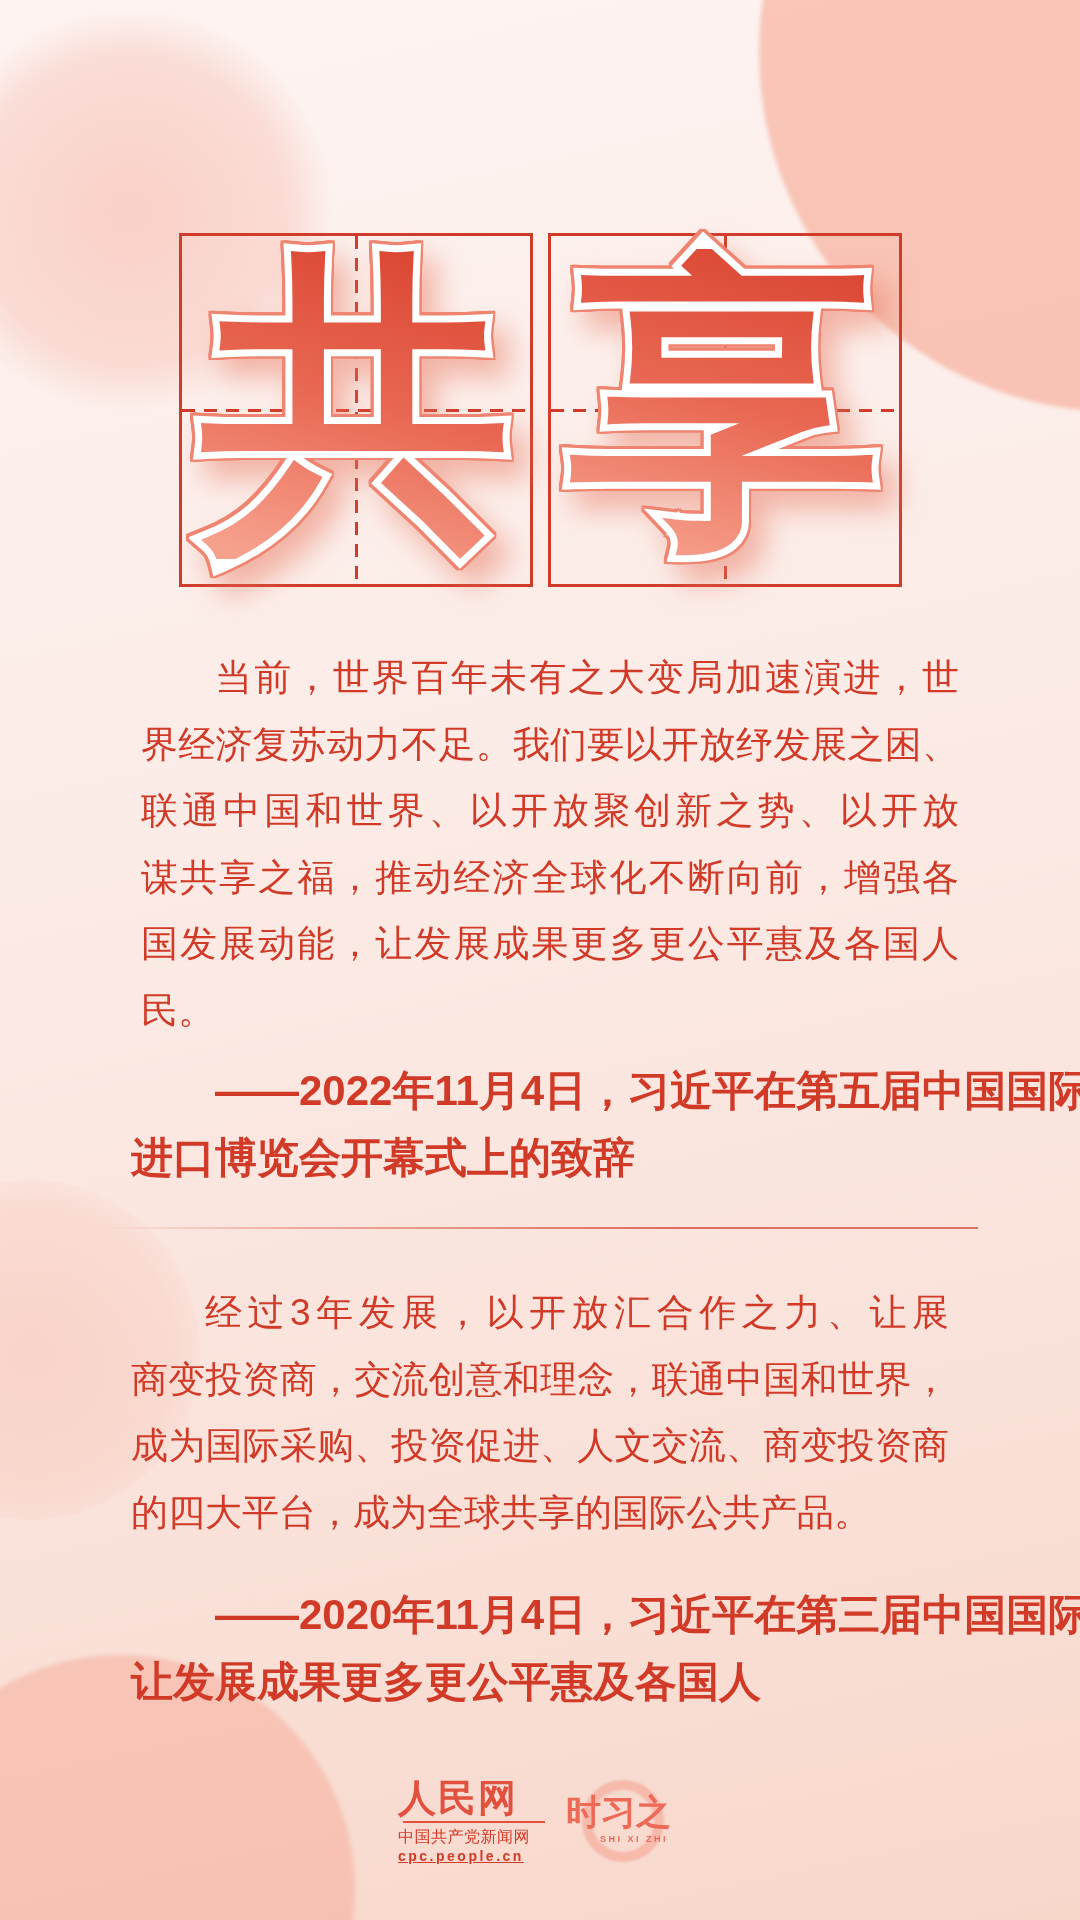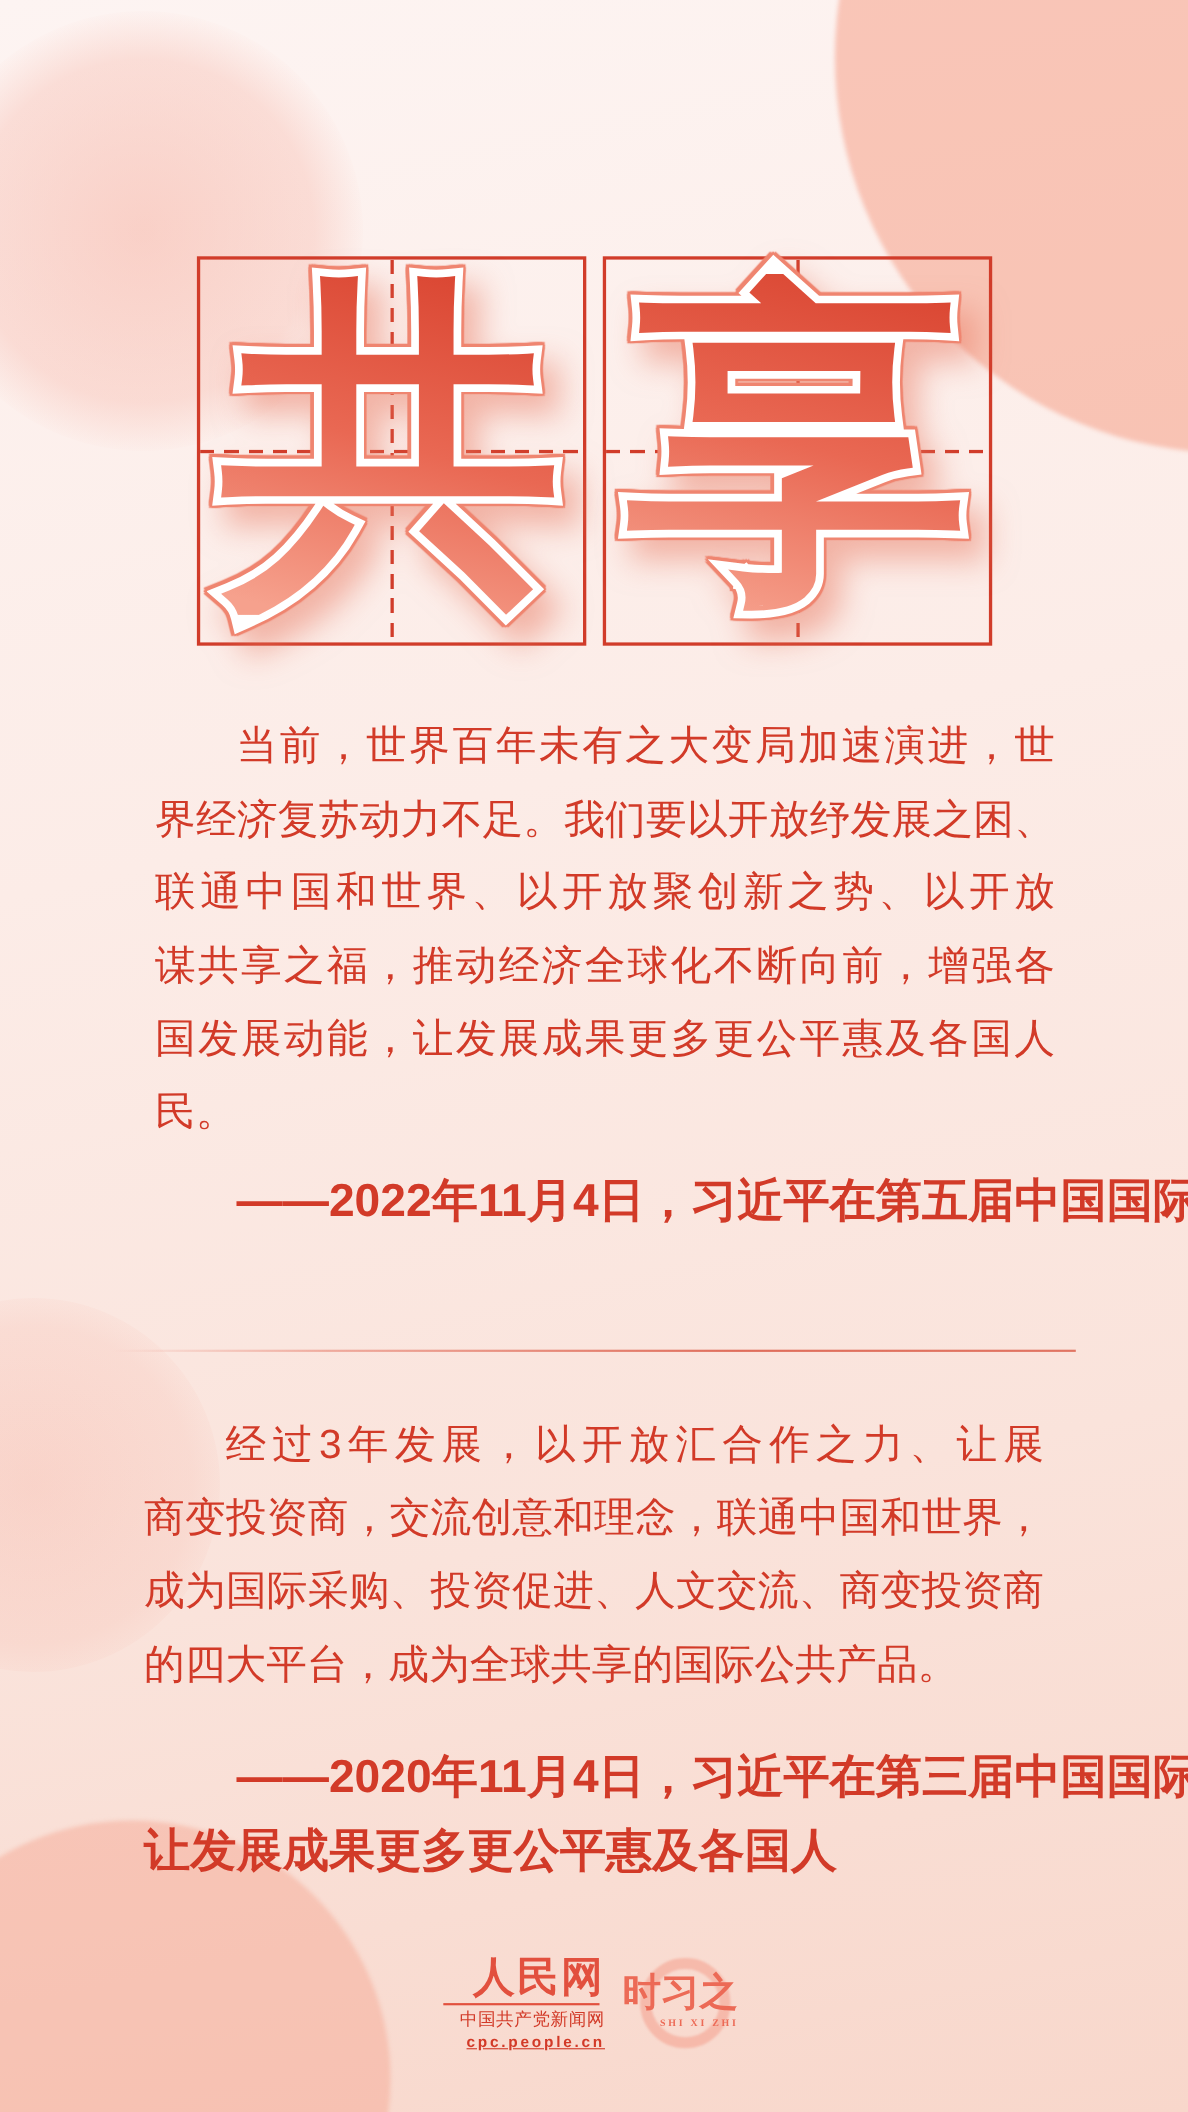--- a/index.html
+++ b/index.html
@@ -48,32 +48,32 @@
   .quote{font-size:37px;line-height:66.5px;}
   .attribution{font-size:42px;line-height:66.5px;font-weight:bold;}
   .qline{text-align:justify;text-align-last:justify;white-space:nowrap;}
   .qline.first{text-indent:2em;}
   .qline.open{text-align-last:left;}
   .q1{top:645px;margin-left:10px;} .a1{top:1058px;} .q2{top:1280px;} .a2{top:1582px;}
   .divider{position:absolute;left:102px;top:1227px;width:876px;height:2px;
     background:linear-gradient(90deg,rgba(230,120,100,0) 0%,rgba(225,100,80,0.45) 22%,rgba(214,70,48,0.75) 65%,rgba(214,70,48,0.7) 100%);}
   
   .footer{position:absolute;left:0;right:0;top:1778px;display:flex;justify-content:center;align-items:flex-start;gap:16px;}
-  .people-logo{width:152px;text-align:right;}
+  .people-logo{width:152px;text-align:left;}
   .people-script{font-size:38px;font-weight:bold;color:#e2503e;letter-spacing:2px;line-height:40px;}
   .people-underline{width:142px;height:2px;background:#e2503e;margin:3px auto 4px auto;}
   .people-line1{font-size:16px;font-weight:normal;color:#d23a28;letter-spacing:0.5px;line-height:20px;}
   .people-line2{font-size:14px;font-weight:bold;color:#d23a28;letter-spacing:2.5px;line-height:17px;margin-top:1px;text-decoration:underline;}
   .sxz-logo{position:relative;width:116px;height:96px;}
   .sxz-ring{position:absolute;left:16px;top:2px;width:62px;height:62px;border-radius:50%;
     border:10px solid rgba(244,158,140,0.55);filter:blur(1px);}
   .sxz-text{position:absolute;left:0;top:16px;font-size:35px;font-weight:900;color:#ec6a56;
     letter-spacing:0;line-height:36px;white-space:nowrap;}
   .sxz-sub{position:absolute;left:34px;top:56px;font-size:9px;font-weight:bold;color:#ec6a56;
-    letter-spacing:2.5px;white-space:nowrap;font-family:Liberation Serif, serif;}
+    letter-spacing:2.5px;white-space:nowrap;}
 </style>
 </head>
 <body>
 
 <div class="poster">
 
   <div class="circle c-top-right"></div>
   <div class="circle c-top-left"></div>
   <div class="circle c-mid-left"></div>
   <div class="circle c-bottom-left"></div>
@@ -104,20 +104,21 @@
     <div class="qline first">当前，世界百年未有之大变局加速演进，世</div>
     <div class="qline">界经济复苏动力不足。我们要以开放纾发展之困、</div>
     <div class="qline">联通中国和世界、以开放聚创新之势、以开放</div>
     <div class="qline">谋共享之福，推动经济全球化不断向前，增强各</div>
     <div class="qline">国发展动能，让发展成果更多更公平惠及各国人</div>
     <div class="qline open">民。</div>
   </div>
 
   <div class="attribution a1">
     <div class="qline first">——2022年11月4日，习近平在第五届中国国际</div>
+    <div class="qline open">进口博览会开幕式上的致辞</div>
   </div>
 
   <div class="divider"></div>
 
   <div class="quote q2">
     <div class="qline first">经过3年发展，以开放汇合作之力、让展</div>
     <div class="qline">商变投资商，交流创意和理念，联通中国和世界，</div>
     <div class="qline">成为国际采购、投资促进、人文交流、商变投资商</div>
     <div class="qline open">的四大平台，成为全球共享的国际公共产品。</div>
   </div>

